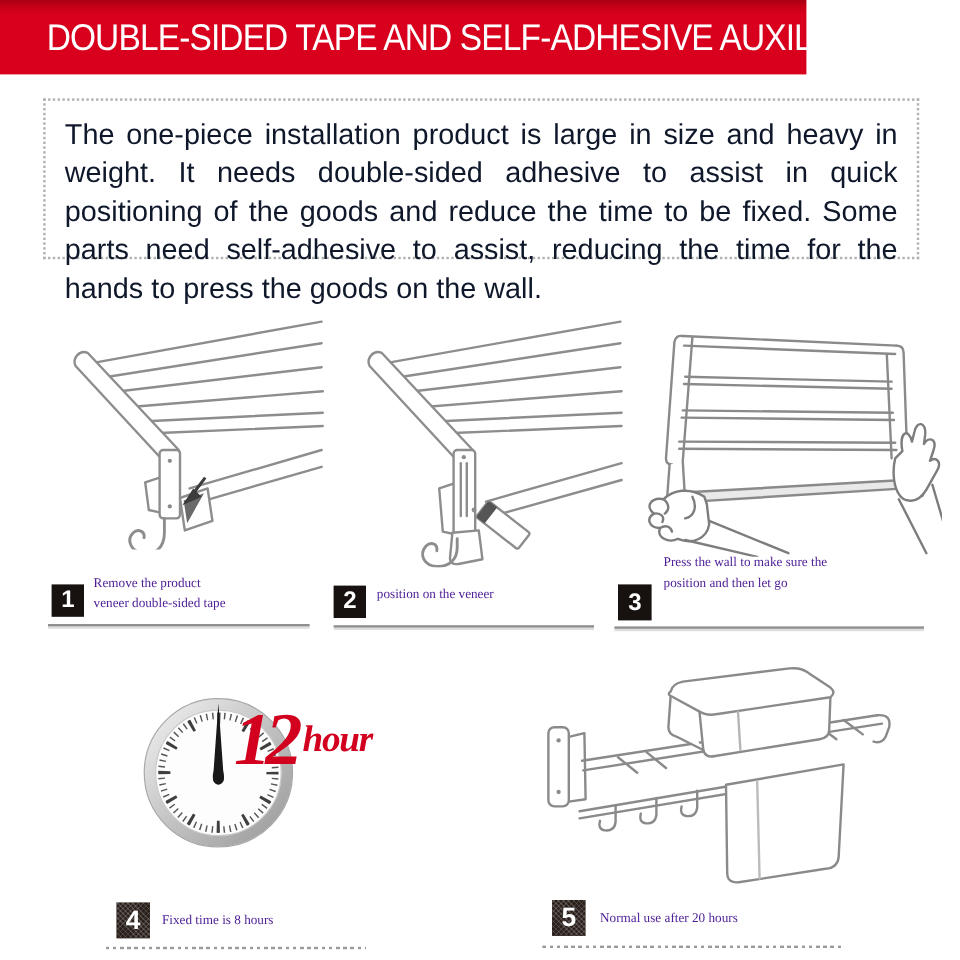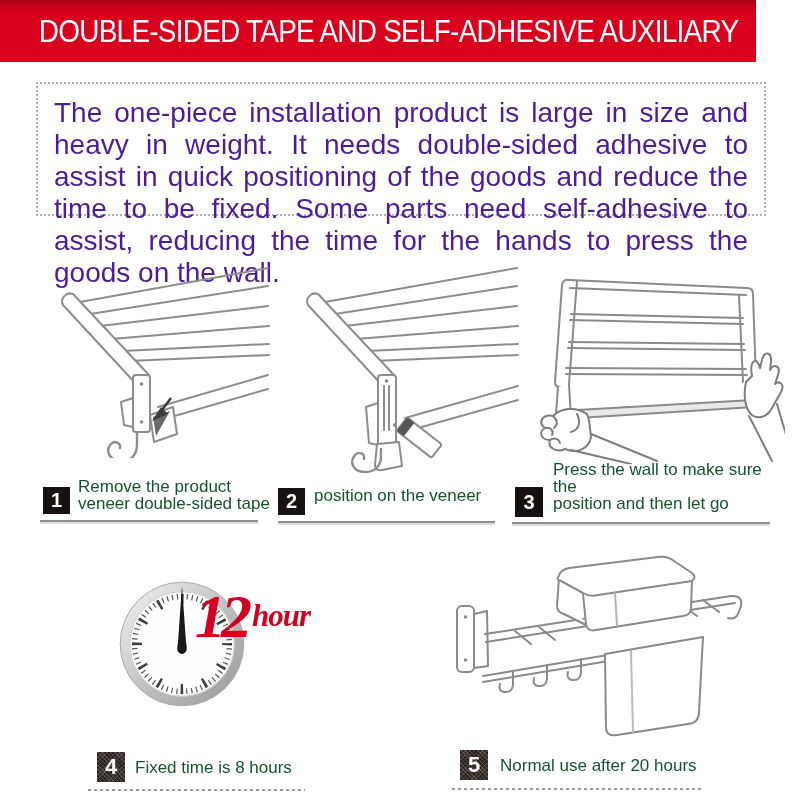--- a/index.html
+++ b/index.html
@@ -1,39 +1,39 @@
 <!DOCTYPE html>
 <html><head>
 <meta charset="utf-8">
 <style>
   html,body{margin:0;padding:0;}
   body{width:800px;height:800px;position:relative;background:#ffffff;
        font-family:"Liberation Sans",sans-serif;overflow:hidden;}
   .abs{position:absolute;}
 
   
-  .banner{left:0;top:0;width:756px;height:62px;
+  .banner{left:0;top:0;width:672px;height:62px;
           background:linear-gradient(180deg,#a80013 0px,#c40017 5px,#d8001c 12px,#d8001c 100%);
           color:#fff;text-align:left;line-height:64px;white-space:nowrap;}
   .banner-text{display:inline-block;font-size:31px;font-weight:400;
                letter-spacing:-0.8px;transform:scaleX(0.90);transform-origin:center;}
 
   
   .intro{left:36px;top:82px;width:694px;height:104px;padding:13px 16px;
-         border:2px dotted #b0b0b0;font-size:28px;line-height:32px;color:#4c1d95;
+         border:2px dotted #b0b0b0;font-size:24px;line-height:32px;color:#0f172a;
          text-align:justify;}
 
   
   .stepnum{width:27px;height:27px;background:#171110;color:#fff;font-size:20px;
            font-weight:700;text-align:center;line-height:27px;}
   .stepnum.textured{width:28px;height:30px;line-height:30px;font-size:22px;
            background-color:#2a211c;
            background-image:repeating-linear-gradient(45deg,rgba(255,255,255,.16) 0 1px,transparent 1px 3px),
                             repeating-linear-gradient(-45deg,rgba(255,255,255,.12) 0 1px,transparent 1px 3px);}
-  .steptext{font-size:17px;line-height:17px;color:#14532d;}
+  .steptext{font-size:11px;line-height:17px;color:#4c1d95;font-family:Liberation Serif, serif;}
   .rule{height:2px;background:#8f8f8f;box-shadow:0 2px 0 rgba(160,160,160,.35);}
   .rule.dashed{background:repeating-linear-gradient(90deg,#9a9a9a 0 3px,transparent 3px 6px);
                box-shadow:none;}
   svg{display:block;}
 </style>
 </head>
 <body>
 
 <div class="abs banner">
   <span class="banner-text">DOUBLE-SIDED TAPE AND SELF-ADHESIVE AUXILIARY</span>

